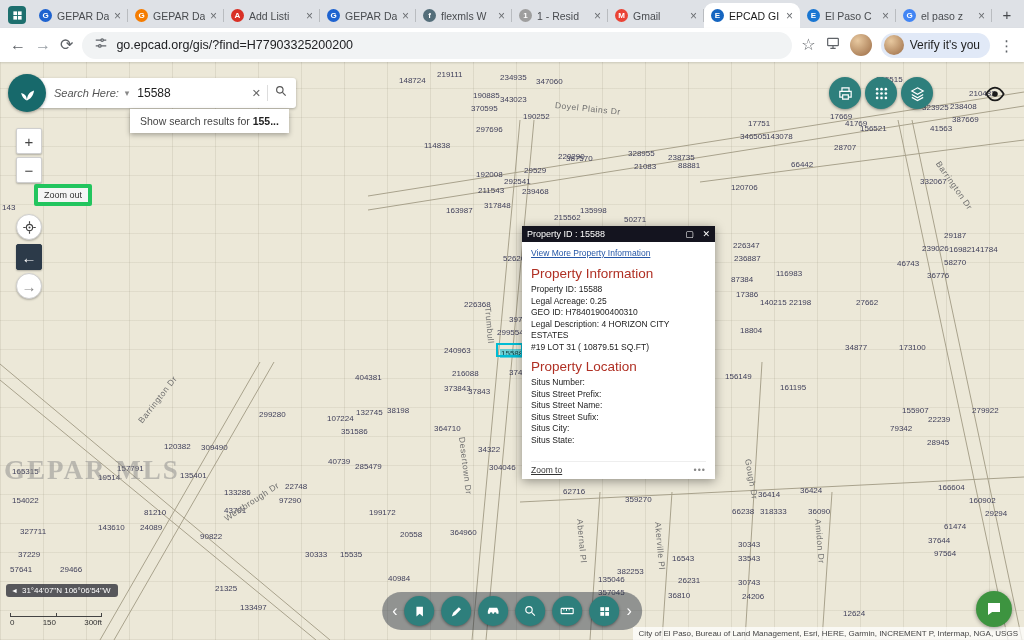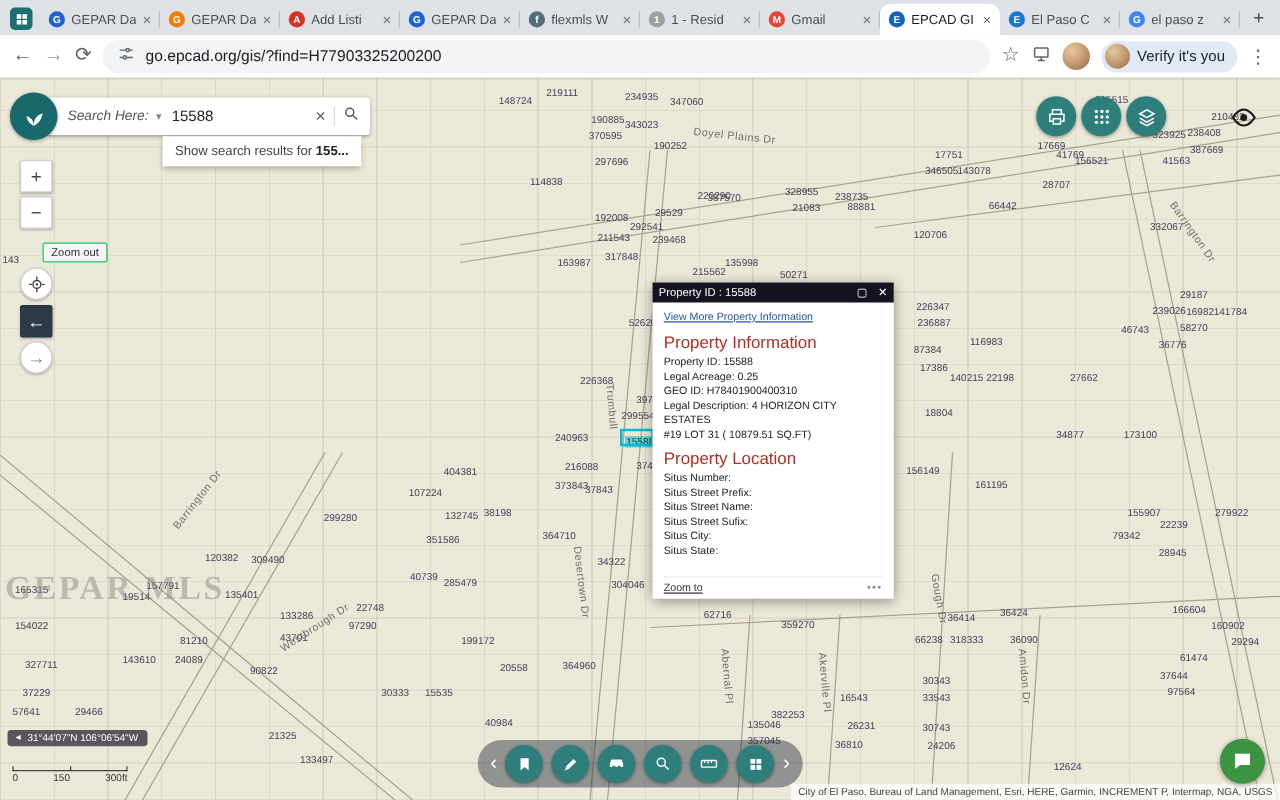--- a/index.html
+++ b/index.html
@@ -53,21 +53,21 @@
   .suggestion { position:absolute; left:130px; top:47px; background:#fff; box-shadow:0 2px 5px rgba(0,0,0,.3); padding:6px 10px; font-size:10.5px; color:#444; z-index:6; white-space:nowrap; }
   .suggestion b { color:#222; }
 
   
   .ctl { position:absolute; left:16px; width:26px; height:26px; background:#fff; border:1px solid #cfcfcf; box-shadow:0 1px 2px rgba(0,0,0,.25); display:flex; align-items:center; justify-content:center; font-size:15px; color:#444; z-index:6; border-radius:2px; }
   .ctl.zin { top:66px; }
   .ctl.zout { top:95px; }
   .ctl.locate { top:152px; border-radius:50%; }
   .ctl.backmap { top:182px; background:#2c3a49; color:#fff; border-color:#2c3a49; }
   .ctl.fwdmap { top:211px; border-radius:50%; color:#888; }
-  .tooltip { position:absolute; left:34px; top:132px; background:#f5f5f5; border:1px solid #22c55e; font-size:9px; color:#333; padding:2px 6px; border-radius:2px; z-index:6; }
+  .tooltip { position:absolute; left:34px; top:122px; background:#f5f5f5; border:4px solid #22c55e; font-size:9px; color:#333; padding:2px 6px; border-radius:2px; z-index:6; }
 
   
   .top-buttons { position:absolute; left:829px; top:15px; display:flex; gap:4px; z-index:6; }
   .circle-btn { width:32px; height:32px; border-radius:50%; background:#2e7f7c; display:flex; align-items:center; justify-content:center; box-shadow:0 1px 3px rgba(0,0,0,.4); flex:none; }
   .eye { position:absolute; left:984px; top:21px; z-index:6; }
 
   
   .popup { position:absolute; left:522px; top:164px; width:193px; height:253px; background:#fff; box-shadow:0 2px 10px rgba(0,0,0,.4); z-index:10; display:flex; flex-direction:column; }
   .pp-title { height:16px; background:#14141f; color:#fff; font-size:9px; display:flex; align-items:center; justify-content:space-between; padding:0 5px; flex:none; }
   .pp-icons span { margin-left:6px; font-size:9px; }
@@ -288,21 +288,21 @@
       <span class="plabel" style="left: 780px; top: 321px;">161195</span>
       <span class="plabel" style="left: 497px; top: 266px;">299554</span>
       <span class="plabel" style="left: 509px; top: 253px;">397</span>
       <span class="plabel" style="left: 444px; top: 284px;">240963</span>
       <span class="plabel sel" style="left: 500px; top: 287px;">15588</span>
       <span class="plabel" style="left: 509px; top: 306px;">3742</span>
       <span class="plabel" style="left: 452px; top: 307px;">216088</span>
       <span class="plabel" style="left: 444px; top: 322px;">373843</span>
       <span class="plabel" style="left: 468px; top: 325px;">37843</span>
       <span class="plabel" style="left: 355px; top: 311px;">404381</span>
-      <span class="plabel" style="left: 327px; top: 328px;">107224</span>
+      <span class="plabel" style="left: 327px; top: 352px;">107224</span>
       <span class="plabel" style="left: 259px; top: 348px;">299280</span>
       <span class="plabel" style="left: 356px; top: 346px;">132745</span>
       <span class="plabel" style="left: 387px; top: 344px;">38198</span>
       <span class="plabel" style="left: 341px; top: 365px;">351586</span>
       <span class="plabel" style="left: 434px; top: 362px;">364710</span>
       <span class="plabel" style="left: 902px; top: 344px;">155907</span>
       <span class="plabel" style="left: 928px; top: 353px;">22239</span>
       <span class="plabel" style="left: 972px; top: 344px;">279922</span>
       <span class="plabel" style="left: 890px; top: 362px;">79342</span>
       <span class="plabel" style="left: 927px; top: 376px;">28945</span>

